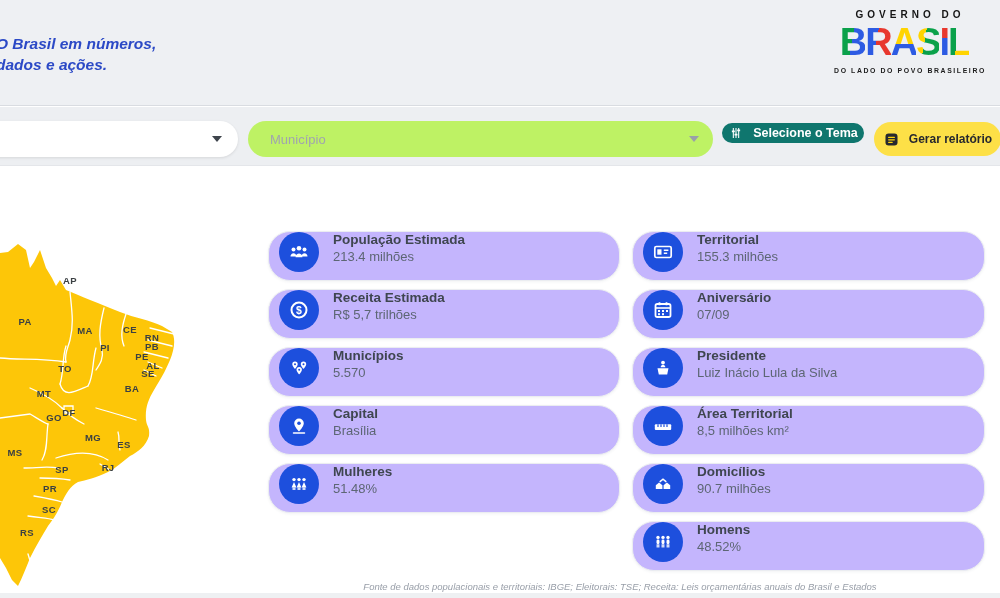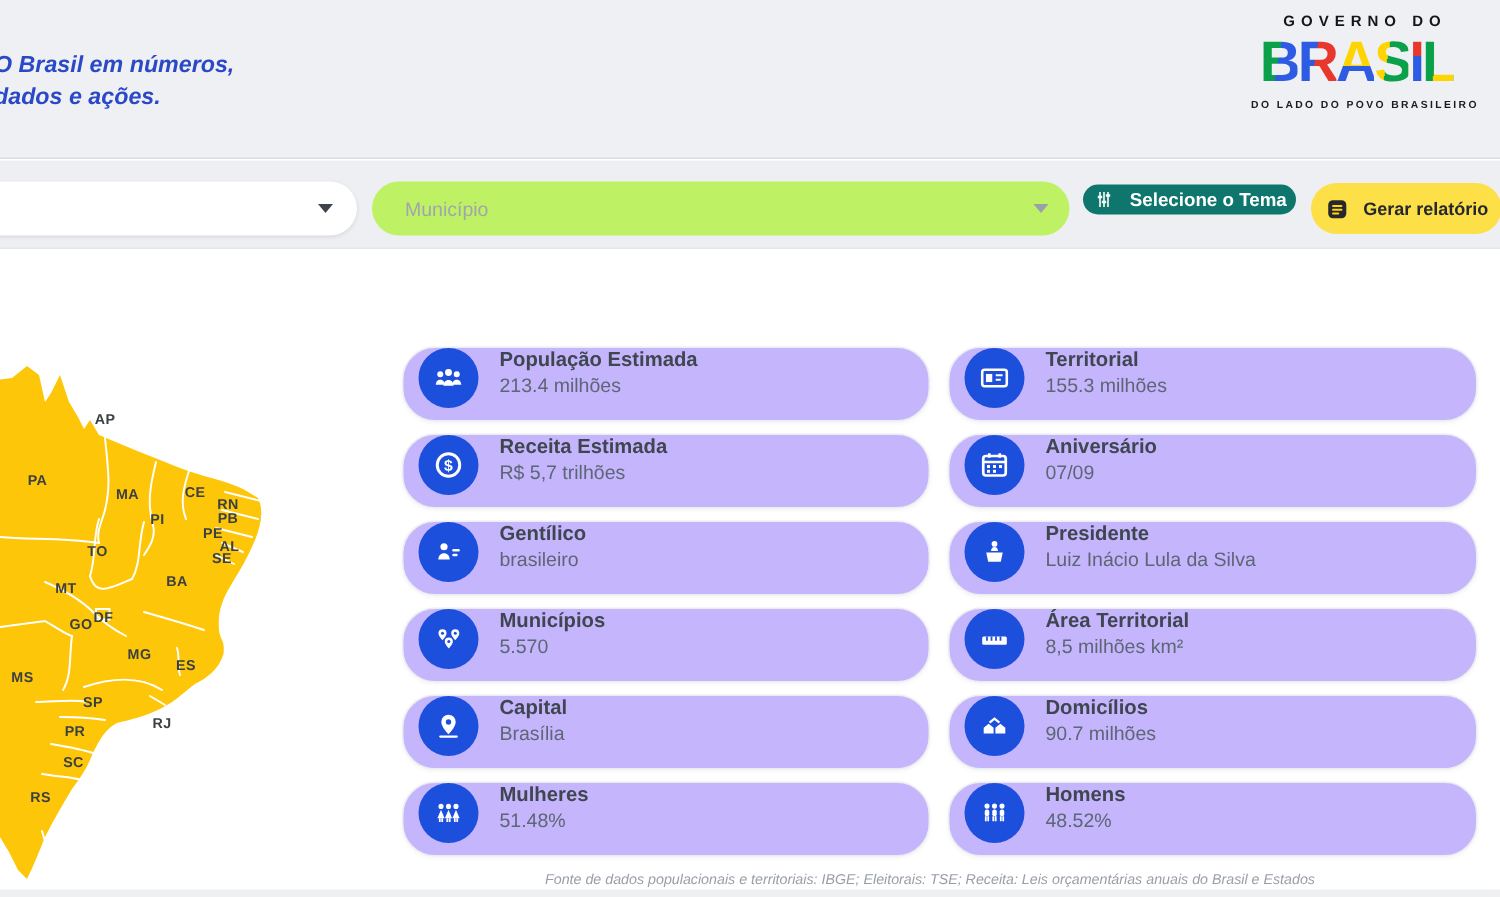--- a/index.html
+++ b/index.html
@@ -183,29 +183,29 @@
         <span class="state-label" style="left: 25px; top: 93px;">PA</span>
         <span class="state-label" style="left: 85px; top: 102px;">MA</span>
         <span class="state-label" style="left: 130px; top: 101px;">CE</span>
         <span class="state-label" style="left: 152px; top: 109px; text-align: right;">RN</span>
         <span class="state-label" style="left: 152px; top: 118px;">PB</span>
         <span class="state-label" style="left: 142px; top: 128px;">PE</span>
         <span class="state-label" style="left: 153px; top: 137px;">AL</span>
         <span class="state-label" style="left: 148px; top: 145px;">SE</span>
         <span class="state-label" style="left: 105px; top: 119px;">PI</span>
         <span class="state-label" style="left: 65px; top: 140px;">TO</span>
-        <span class="state-label" style="left: 118px; top: 160px; text-align: center;">BA</span>
+        <span class="state-label" style="left: 132px; top: 160px; text-align: center;">BA</span>
         <span class="state-label" style="left: 8px; top: 165px; margin-left: 36px;">MT</span>
         <span class="state-label" style="left: 54px; top: 189px;">GO</span>
         <span class="state-label" style="left: 69px; top: 184px;">DF</span>
         <span class="state-label" style="left: 93px; top: 209px;">MG</span>
         <span class="state-label" style="left: 124px; top: 216px;">ES</span>
         <span class="state-label" style="left: 15px; top: 224px;">MS</span>
         <span class="state-label" style="left: 62px; top: 241px;">SP</span>
-        <span class="state-label" style="left: 108px; top: 239px; margin-top: 16px;">RJ</span>
+        <span class="state-label" style="left: 108px; top: 239px;">RJ</span>
         <span class="state-label" style="left: 40px; top: 260px; padding-left: 20px;">PR</span>
         <span class="state-label" style="left: 49px; top: 281px;">SC</span>
         <span class="state-label" style="left: 27px; top: 304px;">RS</span>
       </div>
   </div>
 
   <div class="cards-col col-left">
     <div class="card">
       <div class="card-icon">
         <svg viewBox="0 0 24 24">
@@ -227,34 +227,20 @@
     <div class="card">
       <div class="card-icon">
         <svg viewBox="0 0 24 24">
             <circle cx="12" cy="12" r="7.5" fill="none" stroke="#fff" stroke-width="2"></circle>
             <text x="12" y="15.7" text-anchor="middle" font-size="10.5" font-weight="bold" fill="#fff" font-family="Liberation Sans, sans-serif">$</text>
           </svg>
       </div>
       <div class="card-text">
         <div class="card-title">Receita Estimada</div>
         <div class="card-value">R$ 5,7 trilhões</div>
-      </div>
-    </div>
-    <div class="card">
-      <div class="card-icon">
-        <svg viewBox="0 0 24 24" fill="#fff">
-            <circle cx="9" cy="8.5" r="2.4"></circle>
-            <path d="M5.2 17c0-2.6 1.7-4.2 3.8-4.2s3.8 1.6 3.8 4.2z"></path>
-            <rect x="14.5" y="10" width="5" height="1.6" rx=".8"></rect>
-            <rect x="14.5" y="13.2" width="3.6" height="1.6" rx=".8"></rect>
-          </svg>
-      </div>
-      <div class="card-text">
-        <div class="card-title">Gentílico</div>
-        <div class="card-value">brasileiro</div>
       </div>
     </div>
     <div class="card">
       <div class="card-icon">
         <svg viewBox="0 0 24 24" fill="#fff">
             <path d="M8 5.5a2.7 2.7 0 0 1 2.7 2.7C10.7 10.2 8 12.8 8 12.8S5.3 10.2 5.3 8.2A2.7 2.7 0 0 1 8 5.5z"></path>
             <path d="M16.5 5.5a2.7 2.7 0 0 1 2.7 2.7c0 2-2.7 4.6-2.7 4.6s-2.7-2.6-2.7-4.6a2.7 2.7 0 0 1 2.7-2.7z"></path>
             <path d="M12.2 11a2.7 2.7 0 0 1 2.7 2.7c0 2-2.7 4.6-2.7 4.6s-2.7-2.6-2.7-4.6A2.7 2.7 0 0 1 12.2 11z"></path>
             <circle cx="8" cy="8.2" r="1" fill="#1d4fdd"></circle>
             <circle cx="16.5" cy="8.2" r="1" fill="#1d4fdd"></circle>

